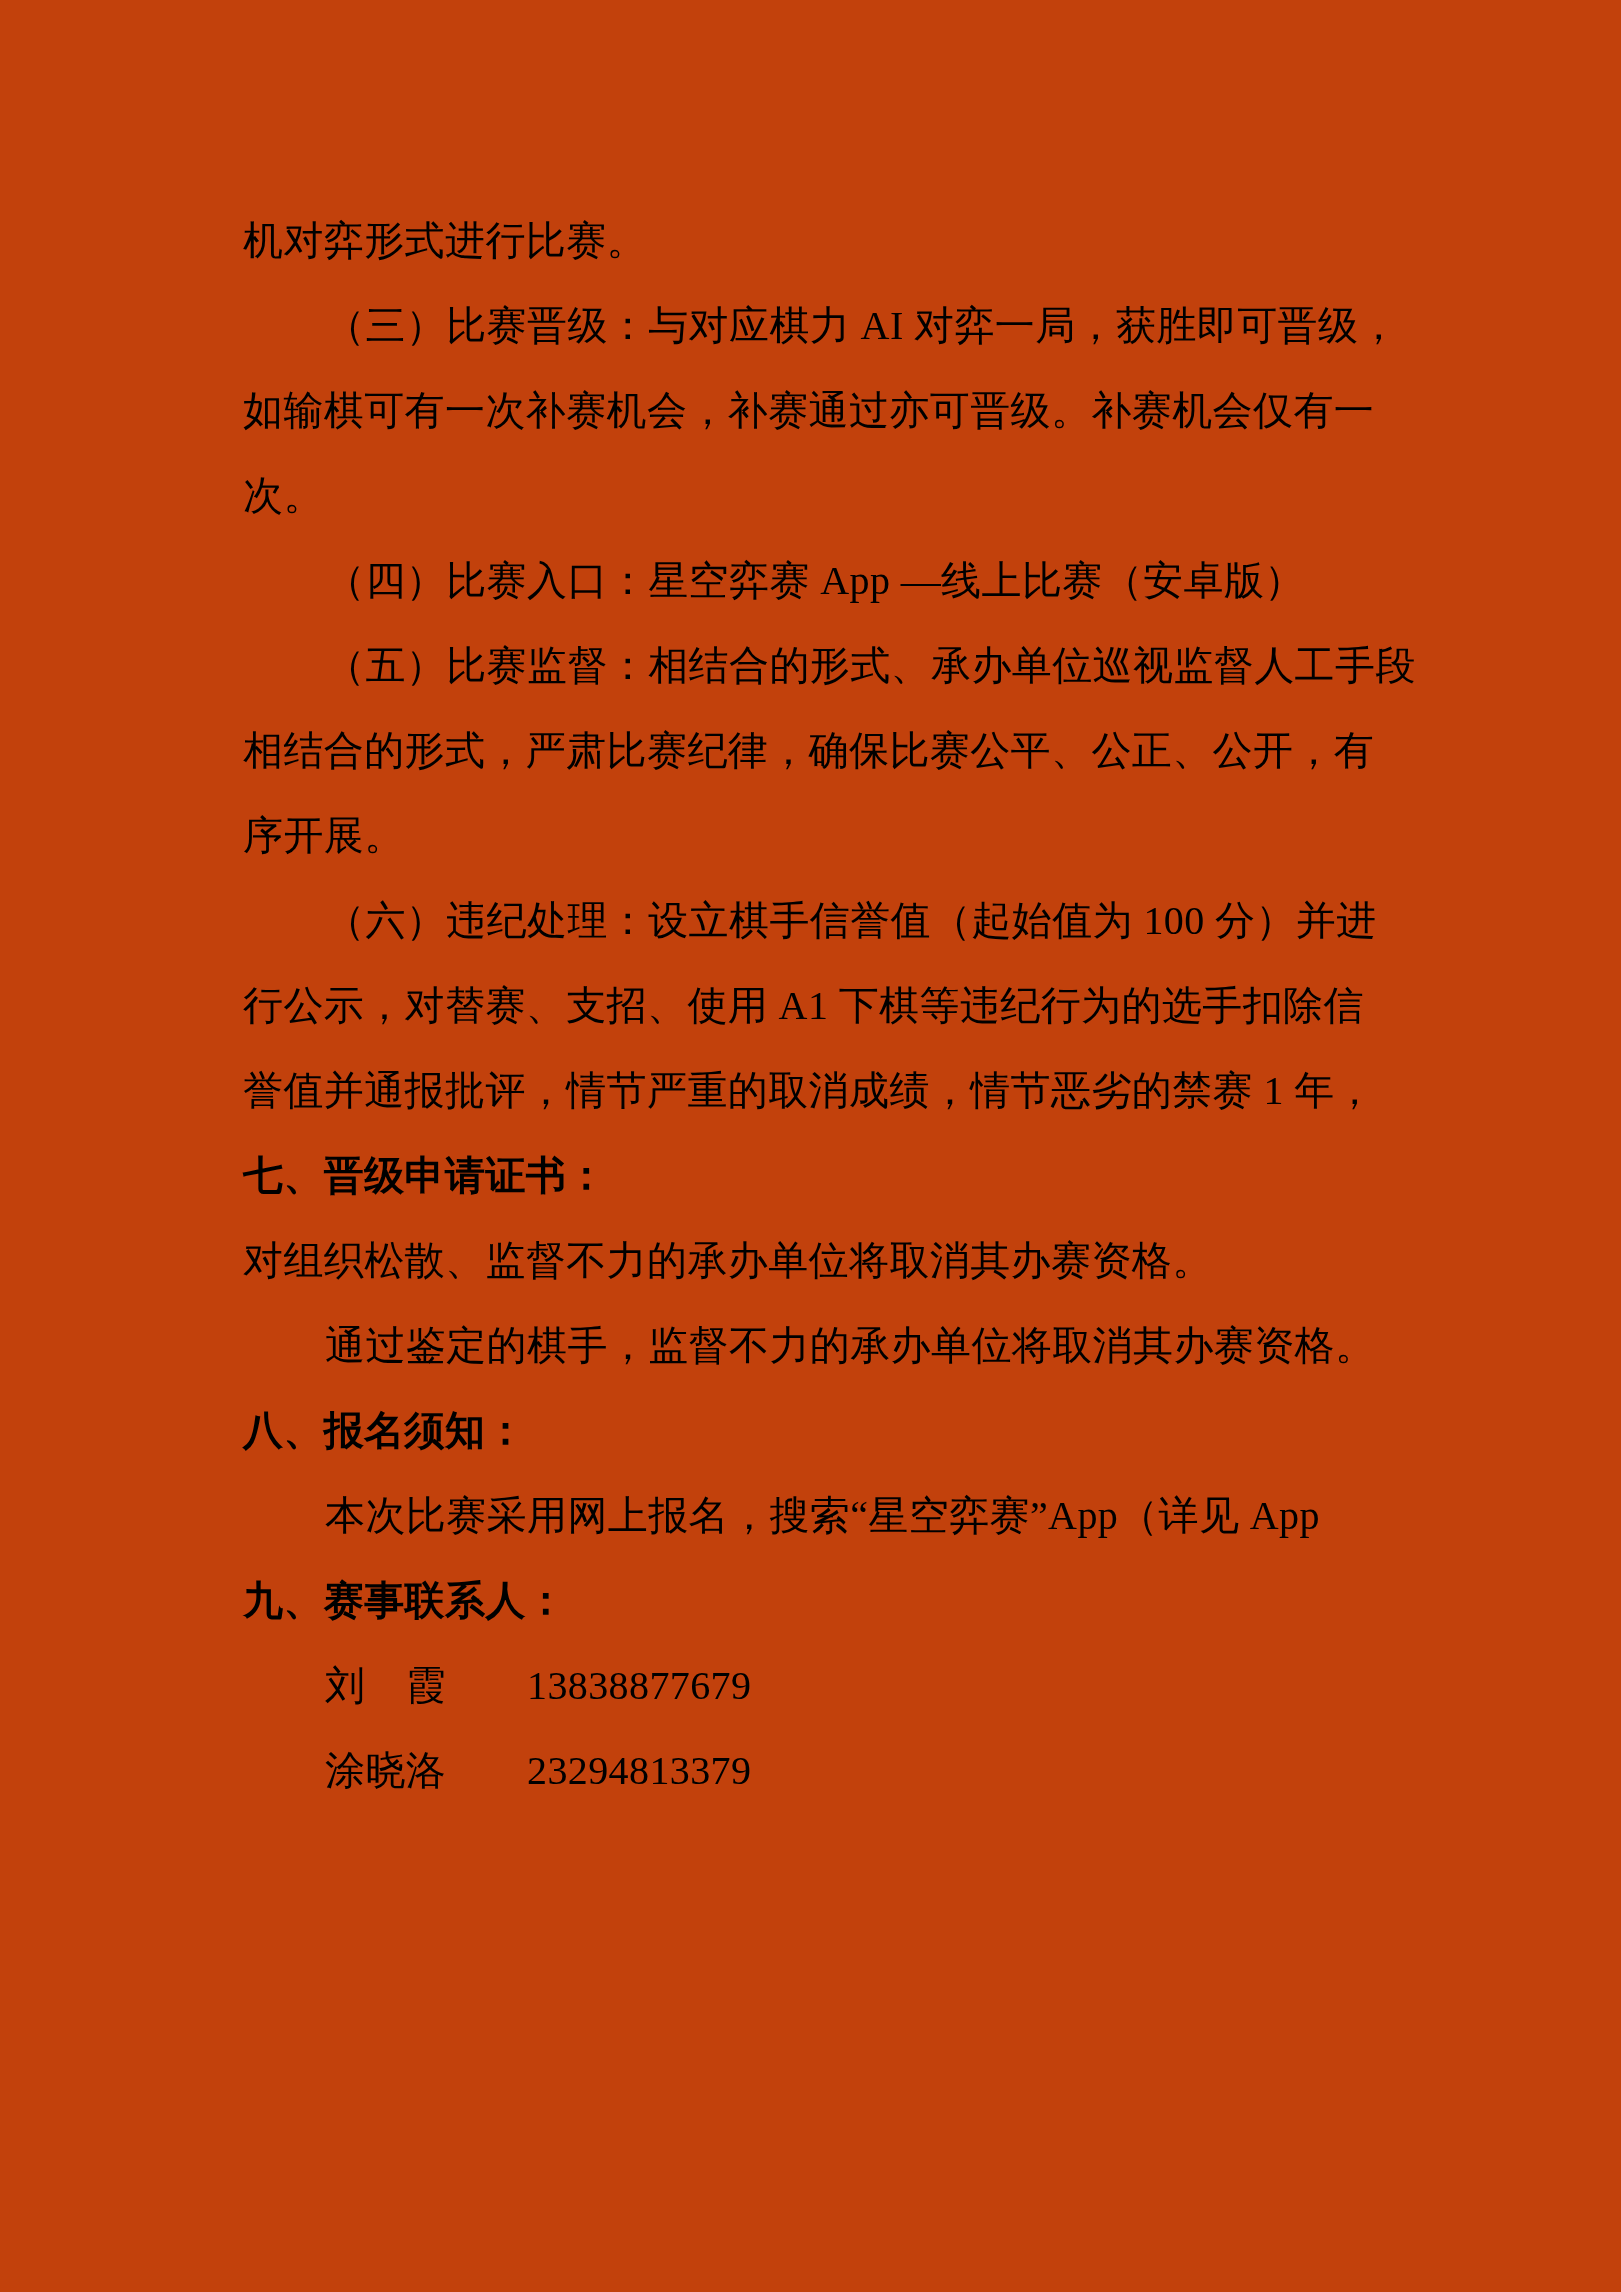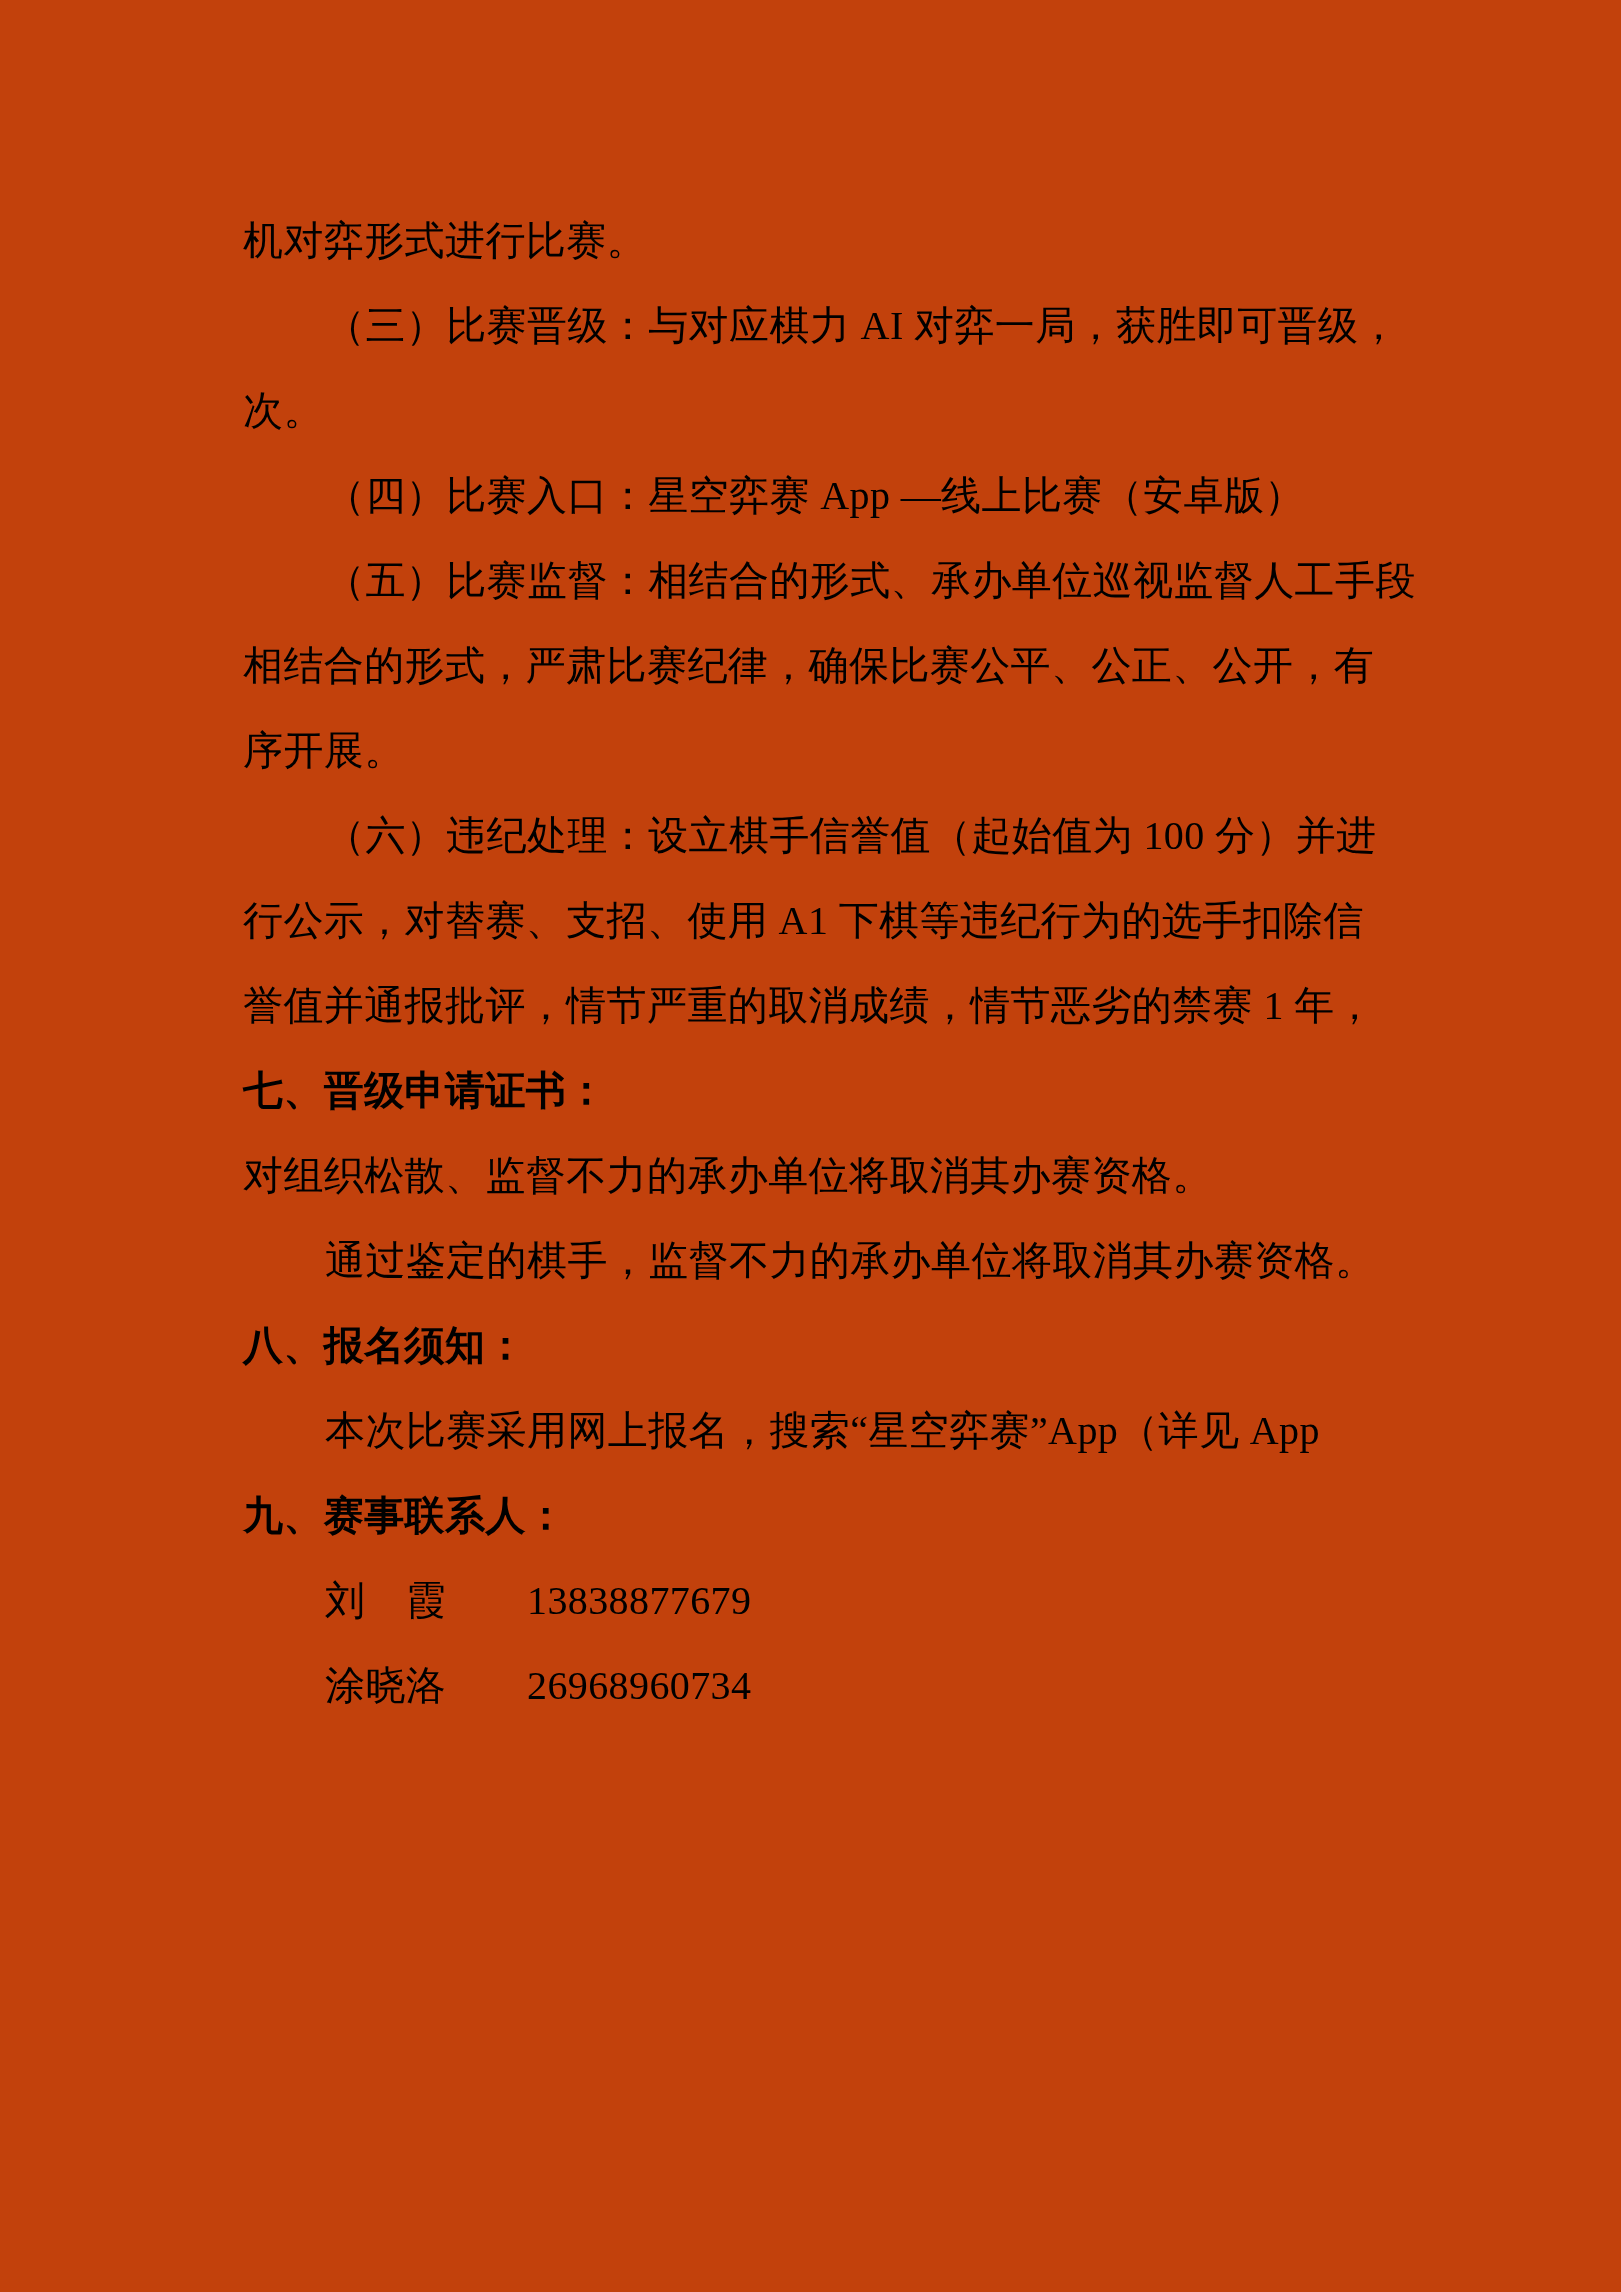--- a/index.html
+++ b/index.html
@@ -38,31 +38,32 @@
     font-weight: 700;
   }
 </style>
 </head>
 <body>
 
 <div class="page">
   <div class="content">
     <div class="ln">机对弈形式进行比赛。</div>
     <div class="ln ind">（三）比赛晋级：与对应棋力 AI 对弈一局，获胜即可晋级，</div>
+    <div class="ln">如输棋可有一次补赛机会，补赛通过亦可晋级。补赛机会仅有一</div>
     <div class="ln">次。</div>
     <div class="ln ind">（四）比赛入口：星空弈赛 App —线上比赛（安卓版）</div>
     <div class="ln ind">（五）比赛监督：相结合的形式、承办单位巡视监督人工手段</div>
     <div class="ln">相结合的形式，严肃比赛纪律，确保比赛公平、公正、公开，有</div>
     <div class="ln">序开展。</div>
     <div class="ln ind">（六）违纪处理：设立棋手信誉值（起始值为 100 分）并进</div>
     <div class="ln">行公示，对替赛、支招、使用 A1 下棋等违纪行为的选手扣除信</div>
     <div class="ln">誉值并通报批评，情节严重的取消成绩，情节恶劣的禁赛 1 年，</div>
     <div class="ln bold">七、晋级申请证书：</div>
     <div class="ln">对组织松散、监督不力的承办单位将取消其办赛资格。</div>
     <div class="ln ind">通过鉴定的棋手，监督不力的承办单位将取消其办赛资格。</div>
     <div class="ln bold">八、报名须知：</div>
     <div class="ln ind">本次比赛采用网上报名，搜索“星空弈赛”App（详见 App</div>
     <div class="ln bold">九、赛事联系人：</div>
     <div class="ln ind">刘　霞　　13838877679</div>
-    <div class="ln ind">涂晓洛　　26968960734</div>
+    <div class="ln ind">涂晓洛　　23294813379</div>
   </div>
 </div>
 
 
 </body></html>

